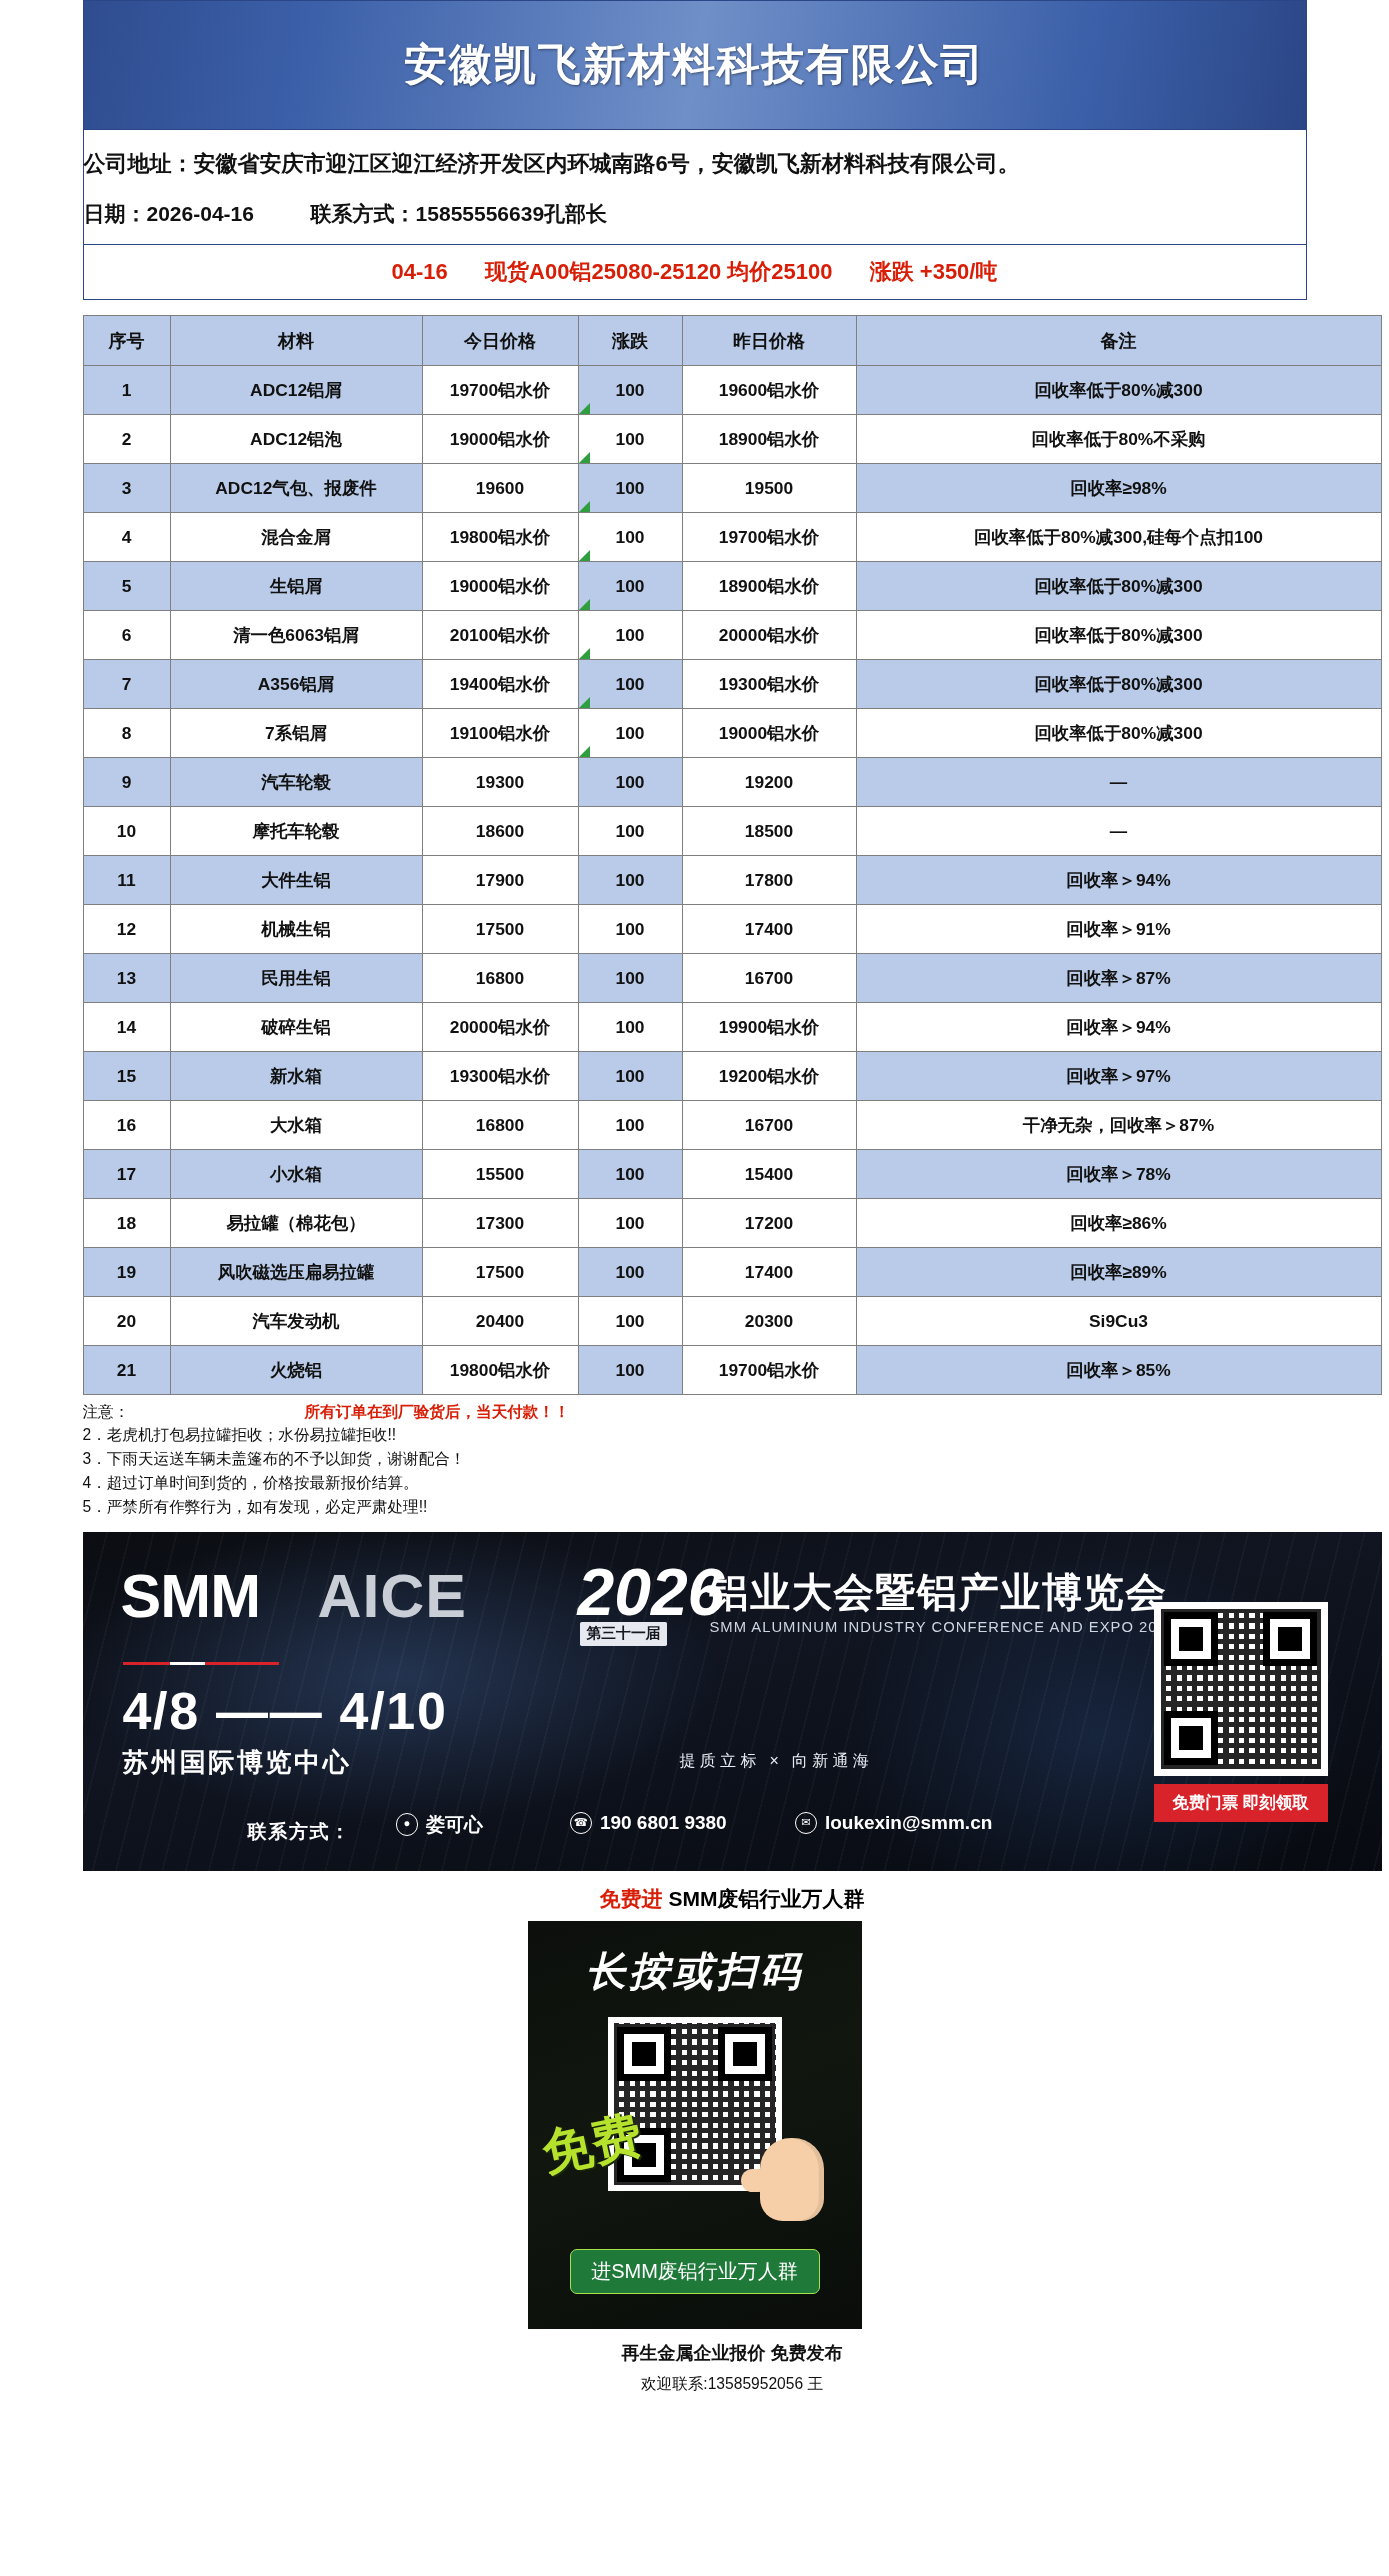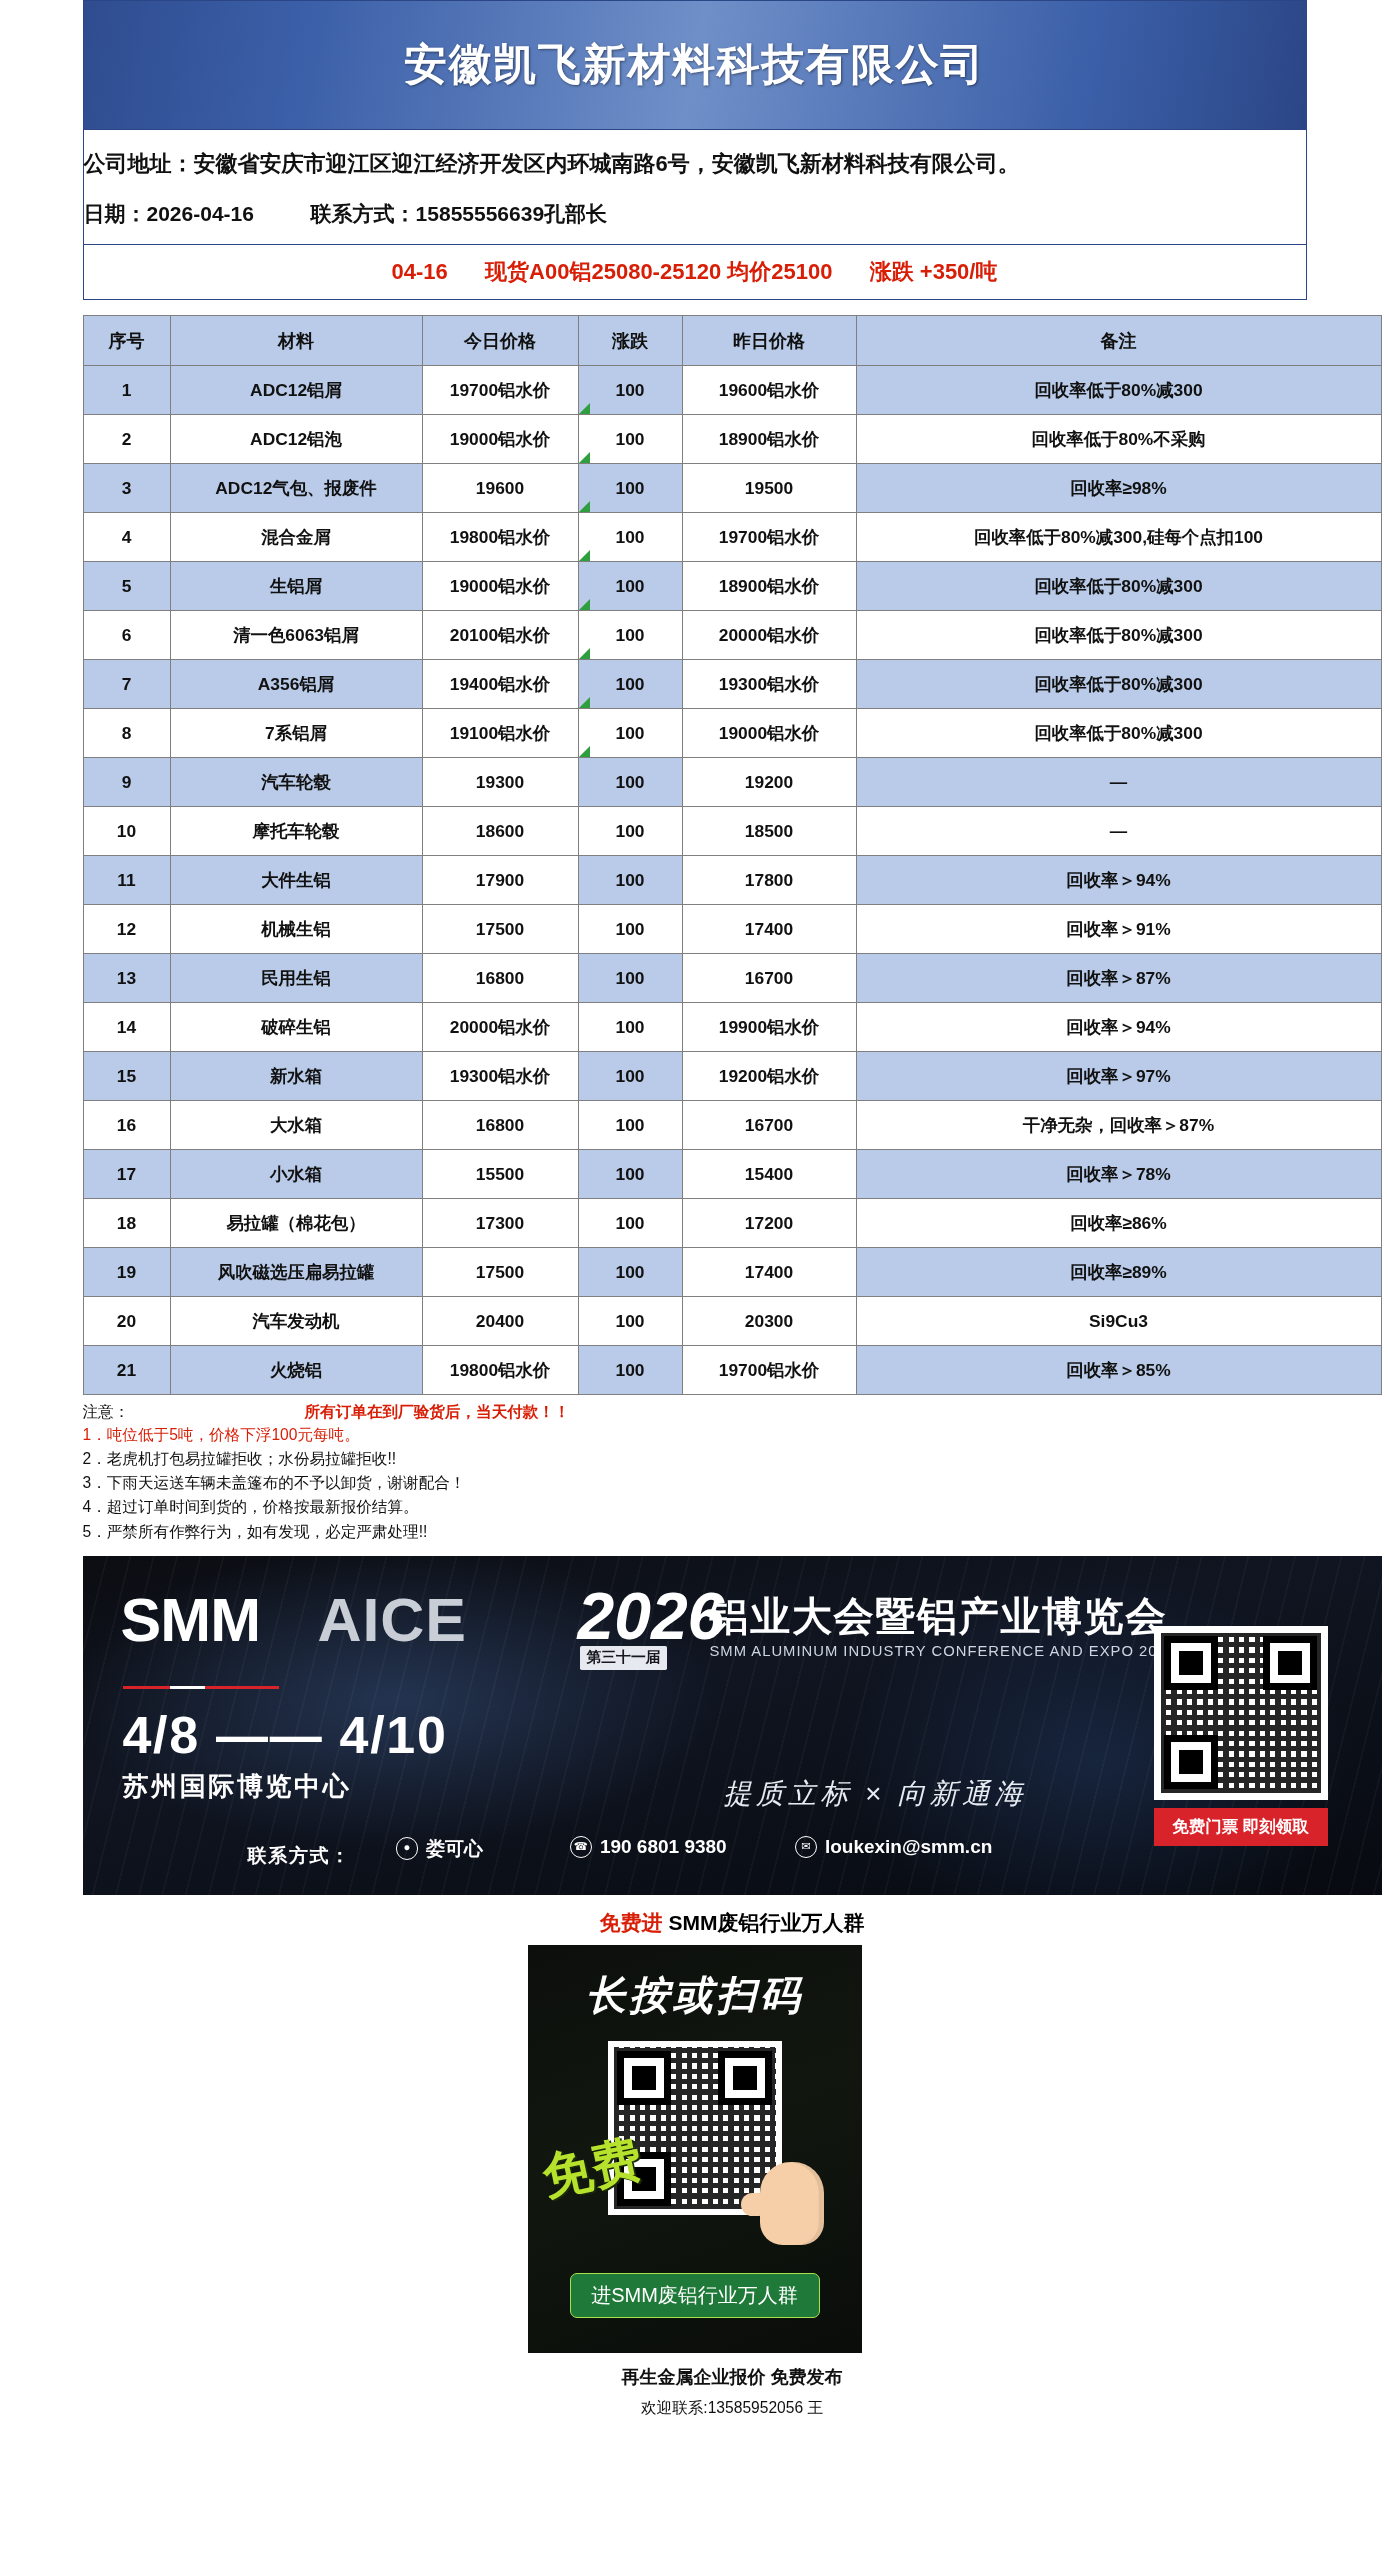--- a/index.html
+++ b/index.html
@@ -77,21 +77,21 @@
   .b-smm{position:absolute;left:38px;top:29.5px;color:#fff;font-size:61px;font-weight:bold;letter-spacing:-0.9px;}
   .b-aice{position:absolute;left:235px;top:29.5px;color:#c8cdd6;font-size:61px;font-weight:bold;letter-spacing:0.9px;}
   .b-2026{position:absolute;left:495px;top:22.6px;color:#fff;font-size:66px;font-weight:bold;font-style:italic;}
   .b-31{position:absolute;left:497px;top:90px;background:#e6e9ef;color:#16181d;font-size:14.8px;font-weight:bold;padding:2.6px 7px;border-radius:1.7px;}
   .b-cn{position:absolute;left:626px;top:33px;color:#fff;font-size:40px;font-weight:bold;letter-spacing:1.7px;}
   .b-en{position:absolute;left:627px;top:87px;color:#cfd6e2;font-size:14.8px;letter-spacing:1px;}
   .b-hr{position:absolute;left:40px;top:130px;width:156px;height:3.5px;background:#d9232a;}
   .b-hr2{position:absolute;left:87px;top:130px;width:35px;height:3.5px;background:#ffffff;}
   .b-date{position:absolute;left:40px;top:149px;color:#fff;font-size:52px;font-weight:bold;letter-spacing:1.7px;}
   .b-place{position:absolute;left:40px;top:213px;color:#fff;font-size:26px;font-weight:bold;letter-spacing:2.6px;}
-  .b-slogan{position:absolute;left:641px;top:219px;color:#e7ebf2;font-size:28px;letter-spacing:4.3px;font-style:italic;}
+  .b-slogan{position:absolute;left:597px;top:219px;color:#e7ebf2;font-size:16px;letter-spacing:4.3px;}
   .b-contact{position:absolute;left:165px;top:287px;color:#fff;font-size:19px;font-weight:bold;letter-spacing:1.7px;}
   .b-cbox{position:absolute;top:280px;color:#fff;font-size:19px;font-weight:bold;display:flex;align-items:center;gap:7.8px;}
   .b-c1{left:313px;} .b-c2{left:487px;} .b-c3{left:712px;}
   .cicon{display:inline-block;width:22.6px;height:22.6px;border-radius:50%;border:1.7px solid #fff;box-sizing:border-box;
          font-size:11.3px;line-height:19px;text-align:center;}
   .b-qr{position:absolute;right:54px;top:70px;width:174px;height:174px;background:#fff;padding:7px;box-sizing:border-box;}
   .b-qrlabel{position:absolute;right:54px;top:252px;width:174px;height:38px;background:#d9232a;color:#fff;
     font-size:16.5px;font-weight:bold;display:flex;align-items:center;justify-content:center;box-sizing:border-box;}
 
   
@@ -330,21 +330,20 @@
           <td class="odd-cell">回收率＞85%</td>
         </tr>
       </tbody>
   </table>
 
   <div class="notes">
     <div class="row1">
       <span class="n-label">注意：</span>
       <span class="n-urgent">所有订单在到厂验货后，当天付款！！</span>
     </div>
-    <div class="red">1．吨位低于5吨，价格下浮100元每吨。</div>
     <div>2．老虎机打包易拉罐拒收；水份易拉罐拒收!!</div>
     <div>3．下雨天运送车辆未盖篷布的不予以卸货，谢谢配合！</div>
     <div>4．超过订单时间到货的，价格按最新报价结算。</div>
     <div>5．严禁所有作弊行为，如有发现，必定严肃处理!!</div>
   </div>
 
   <div class="banner">
     <div class="streak"></div>
     <div class="b-smm">SMM</div>
     <div class="b-aice">AICE</div>

